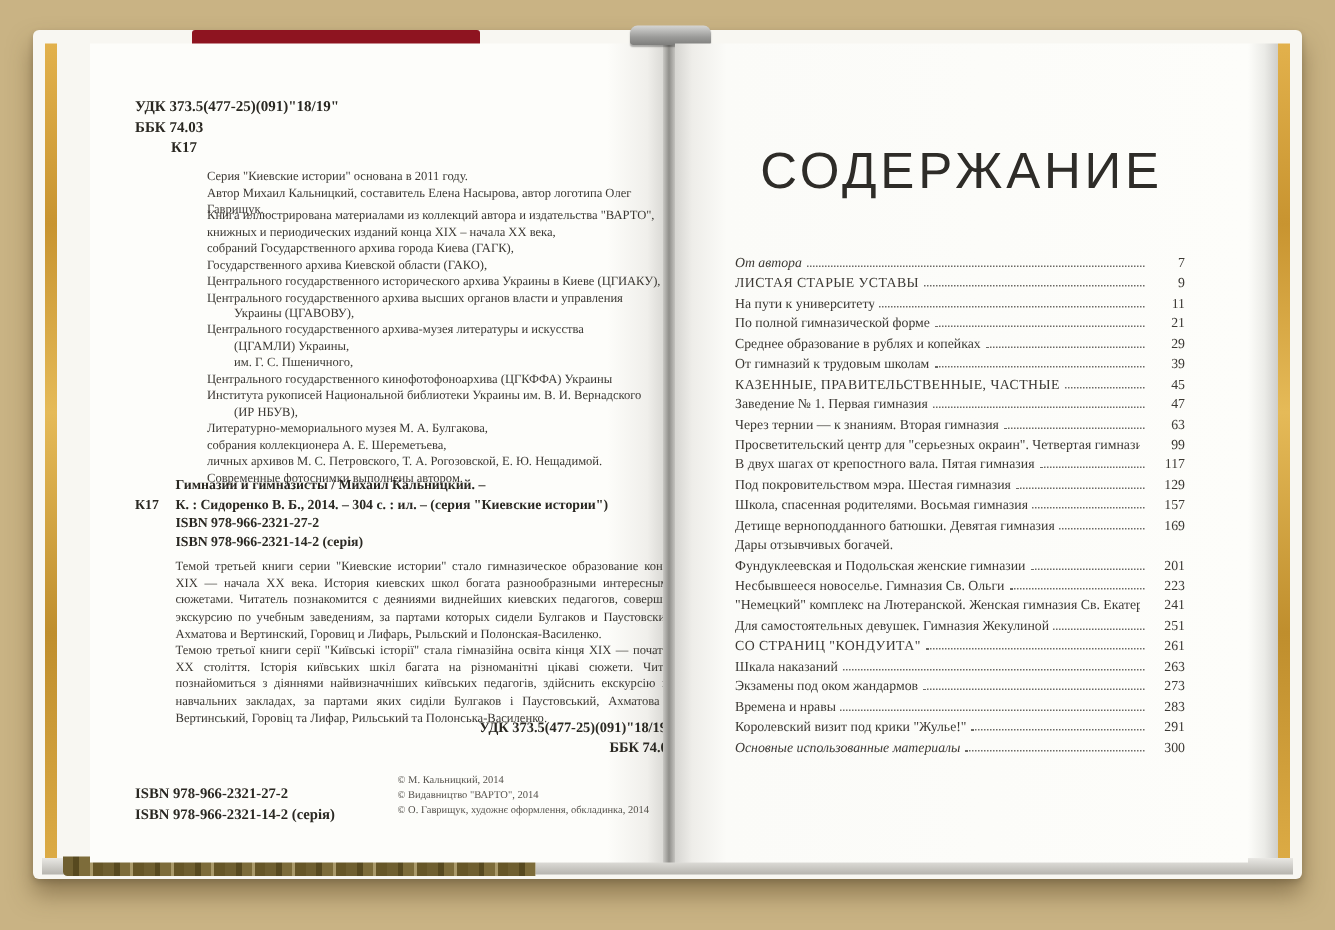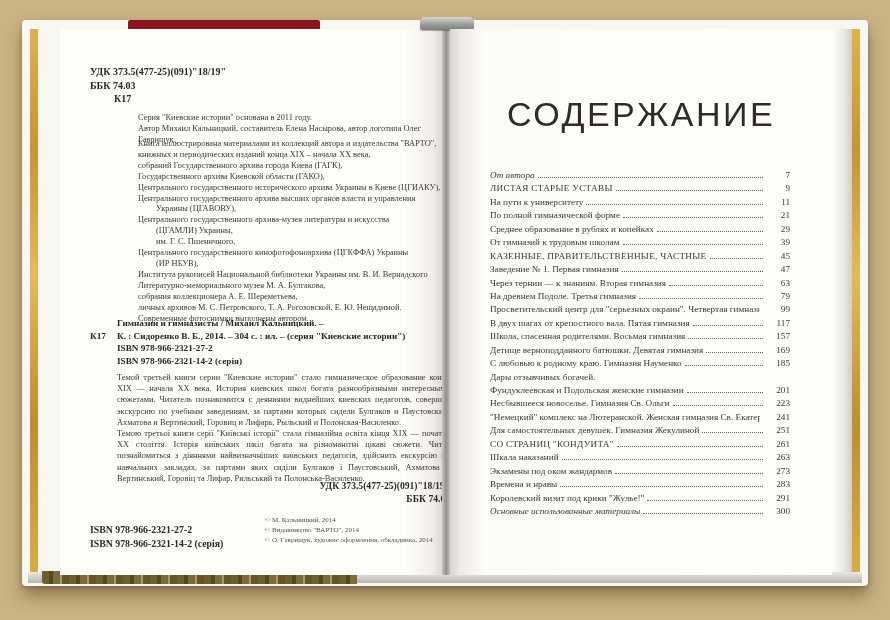--- a/index.html
+++ b/index.html
@@ -95,22 +95,22 @@
           <div class="imp-line">книжных и периодических изданий конца XIX – начала XX века,</div>
           <div class="imp-line">собраний Государственного архива города Киева (ГАГК),</div>
           <div class="imp-line">Государственного архива Киевской области (ГАКО),</div>
           <div class="imp-line">Центрального государственного исторического архива Украины в Киеве (ЦГИАКУ),</div>
           <div class="imp-line">Центрального государственного архива высших органов власти и управления</div>
           <div class="imp-line indent">Украины (ЦГАВОВУ),</div>
           <div class="imp-line">Центрального государственного архива-музея литературы и искусства</div>
           <div class="imp-line indent">(ЦГАМЛИ) Украины,</div>
           <div class="imp-line indent">им. Г. С. Пшеничного,</div>
           <div class="imp-line">Центрального государственного кинофотофоноархива (ЦГКФФА) Украины</div>
+          <div class="imp-line">Института рукописей Национальной библиотеки Украины им. В. И. Вернадского</div>
           <div class="imp-line indent">(ИР НБУВ),</div>
-          <div class="imp-line">Института рукописей Национальной библиотеки Украины им. В. И. Вернадского</div>
           <div class="imp-line">Литературно-мемориального музея М. А. Булгакова,</div>
           <div class="imp-line">собрания коллекционера А. Е. Шереметьева,</div>
           <div class="imp-line">личных архивов М. С. Петровского, Т. А. Рогозовской, Е. Ю. Нещадимой.</div>
           <div class="imp-line">Современные фотоснимки выполнены автором.</div>
         </div>
 
       <div class="blk catalog-block">
         <div class="cat-pad">Гимназии и гимназисты / Михаил Кальницкий. –</div>
         <div class="cat-row">
           <span class="cat-index">К17</span>
@@ -184,48 +184,43 @@
             <span class="toc-label">Заведение № 1. Первая гимназия</span>
             <span class="toc-dots"></span>
             <span class="toc-page">47</span>
           </div>
           <div class="toc-row">
             <span class="toc-label">Через тернии — к знаниям. Вторая гимназия</span>
             <span class="toc-dots"></span>
             <span class="toc-page">63</span>
           </div>
           <div class="toc-row">
-            <span class="toc-label">На древнем Подоле. Третья гимназия</span>
-            <span class="toc-dots"></span>
-            <span class="toc-page">79</span>
-          </div>
-          <div class="toc-row">
             <span class="toc-label">Просветительский центр для "серьезных окраин". Четвертая гимназия</span>
             <span class="toc-dots"></span>
             <span class="toc-page">99</span>
           </div>
           <div class="toc-row">
             <span class="toc-label">В двух шагах от крепостного вала. Пятая гимназия</span>
             <span class="toc-dots"></span>
             <span class="toc-page">117</span>
           </div>
           <div class="toc-row">
+            <span class="toc-label">Под покровительством мэра. Шестая гимназия</span>
+            <span class="toc-dots"></span>
+            <span class="toc-page">129</span>
+          </div>
+          <div class="toc-row">
             <span class="toc-label">Школа, спасенная родителями. Восьмая гимназия</span>
             <span class="toc-dots"></span>
             <span class="toc-page">157</span>
           </div>
           <div class="toc-row">
             <span class="toc-label">Детище верноподданного батюшки. Девятая гимназия</span>
             <span class="toc-dots"></span>
             <span class="toc-page">169</span>
-          </div>
-          <div class="toc-row">
-            <span class="toc-label">С любовью к родному краю. Гимназия Науменко</span>
-            <span class="toc-dots"></span>
-            <span class="toc-page">185</span>
           </div>
           <div class="toc-row">
             <span class="toc-label">Дары отзывчивых богачей.</span>
           </div>
           <div class="toc-row">
             <span class="toc-label">Фундуклеевская и Подольская женские гимназии</span>
             <span class="toc-dots"></span>
             <span class="toc-page">201</span>
           </div>
           <div class="toc-row">

